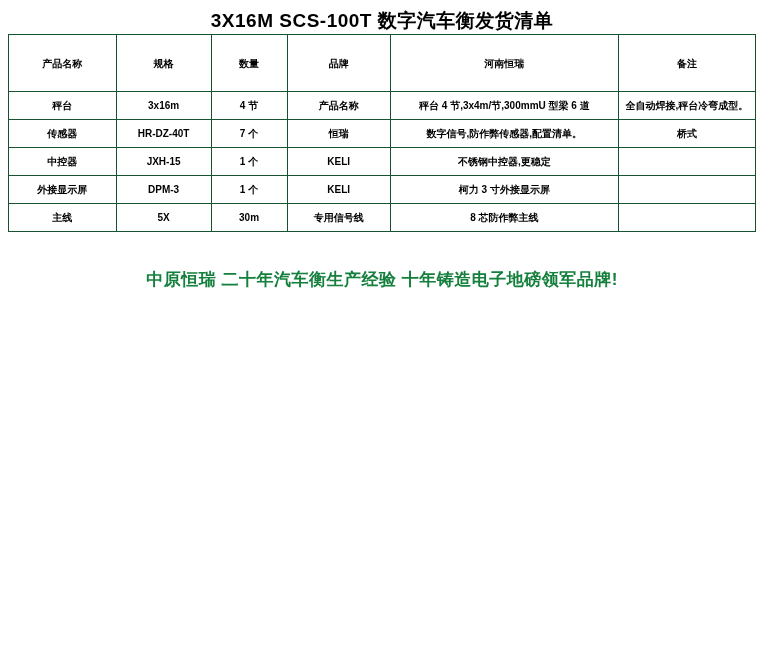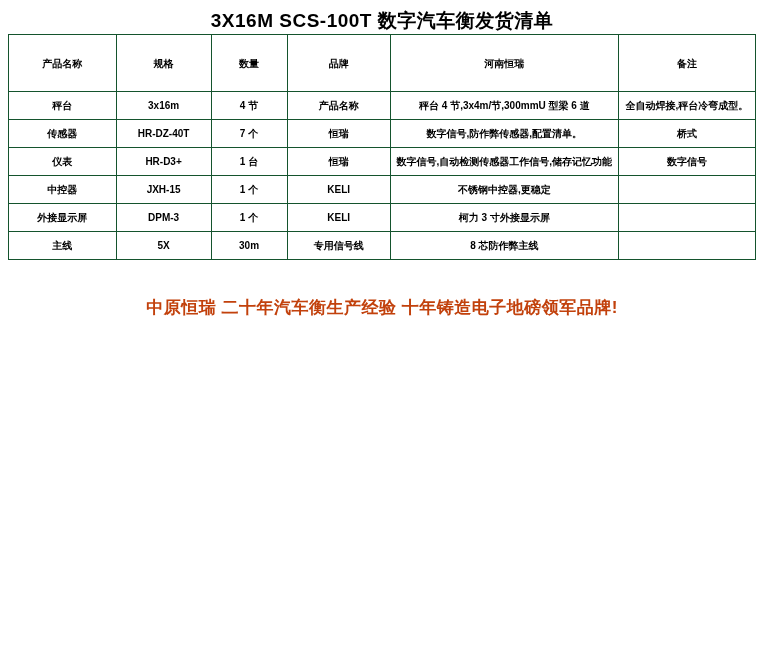--- a/index.html
+++ b/index.html
@@ -66,21 +66,21 @@
   }
   td.note {
     text-align: left;
     padding: 8px 8px;
     font-size: 14.5px;
     font-weight: bold;
   }
   .footer {
     margin-top: 36px;
     text-align: center;
-    color: #c2410c;
+    color: #15803d;
     font-size: 17px;
     font-weight: bold;
     letter-spacing: 0.5px;
   }
 </style>
 </head>
 <body>
 
 <div class="page">
 
@@ -117,28 +117,20 @@
       </tr>
       <tr>
         <td>传感器</td>
         <td>HR-DZ-40T</td>
         <td>7 个</td>
         <td>恒瑞</td>
         <td class="param">数字信号,防作弊传感器,配置清单。</td>
         <td>桥式</td>
       </tr>
       <tr>
-        <td>仪表</td>
-        <td>HR-D3+</td>
-        <td>1 台</td>
-        <td>恒瑞</td>
-        <td class="param">数字信号,自动检测传感器工作信号,储存记忆功能</td>
-        <td>数字信号</td>
-      </tr>
-      <tr>
         <td>中控器</td>
         <td>JXH-15</td>
         <td>1 个</td>
         <td>KELI</td>
         <td class="param center">不锈钢中控器,更稳定</td>
         <td></td>
       </tr>
       <tr>
         <td>外接显示屏</td>
         <td>DPM-3</td>

